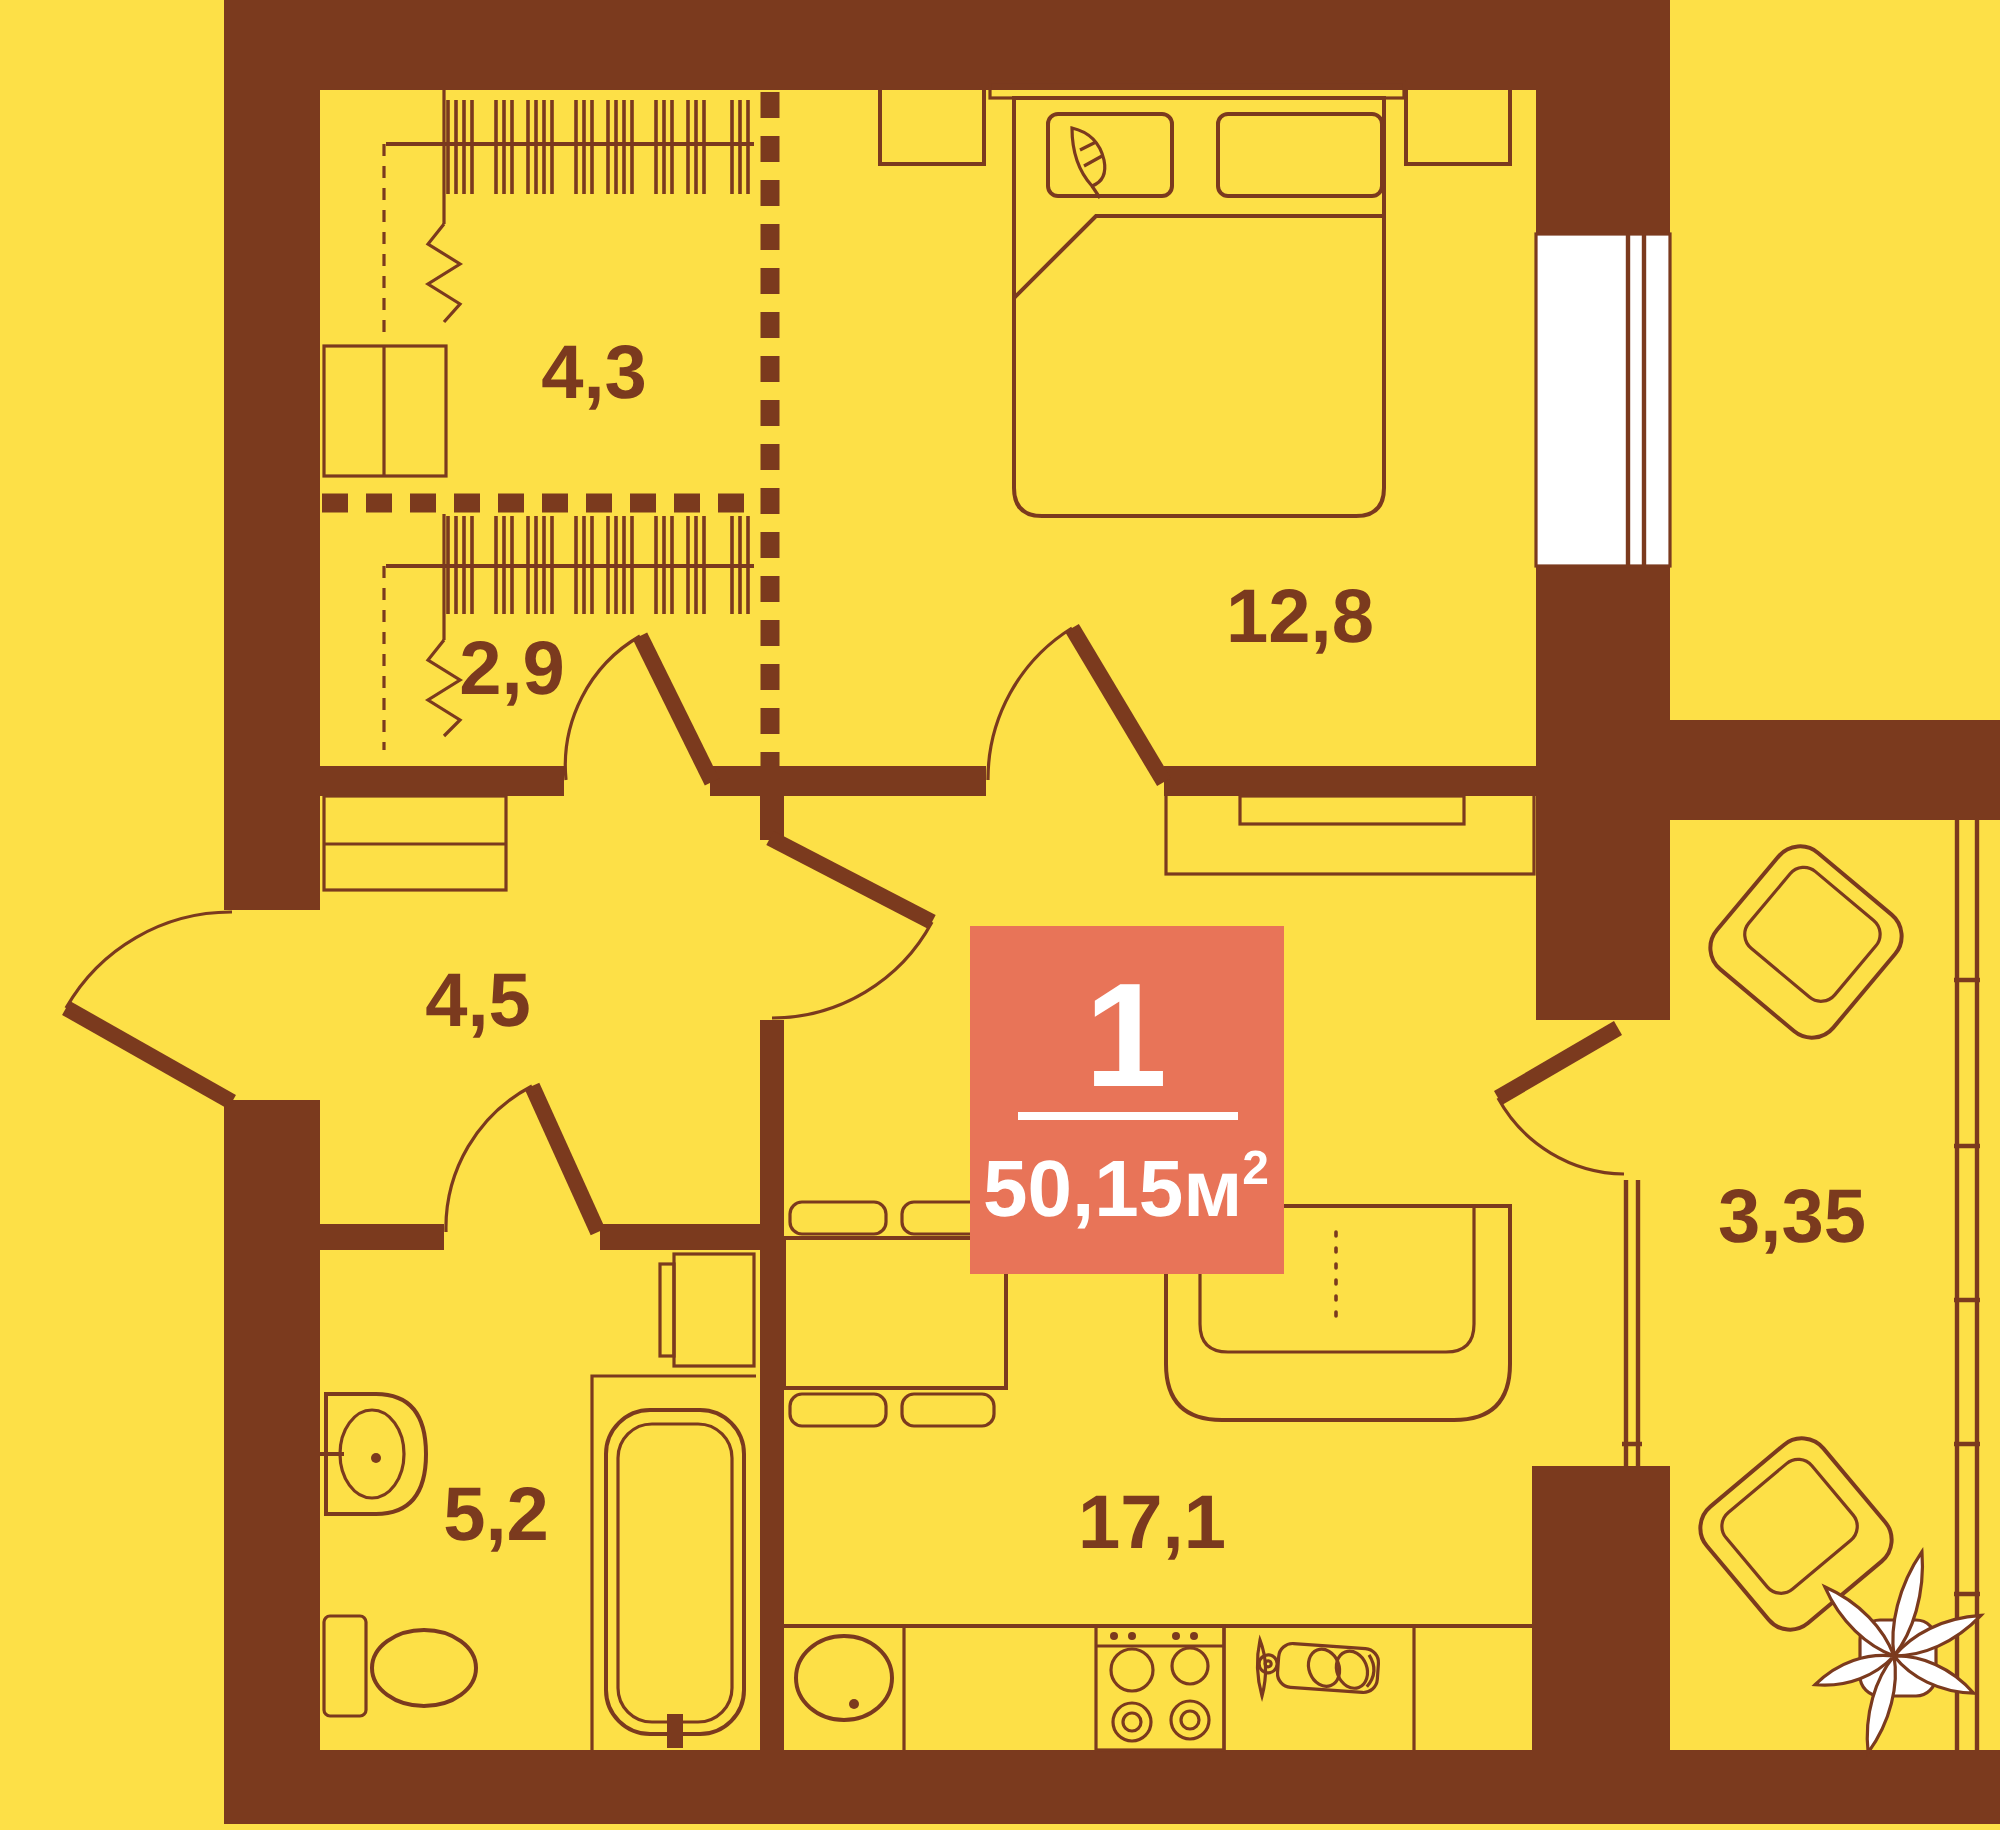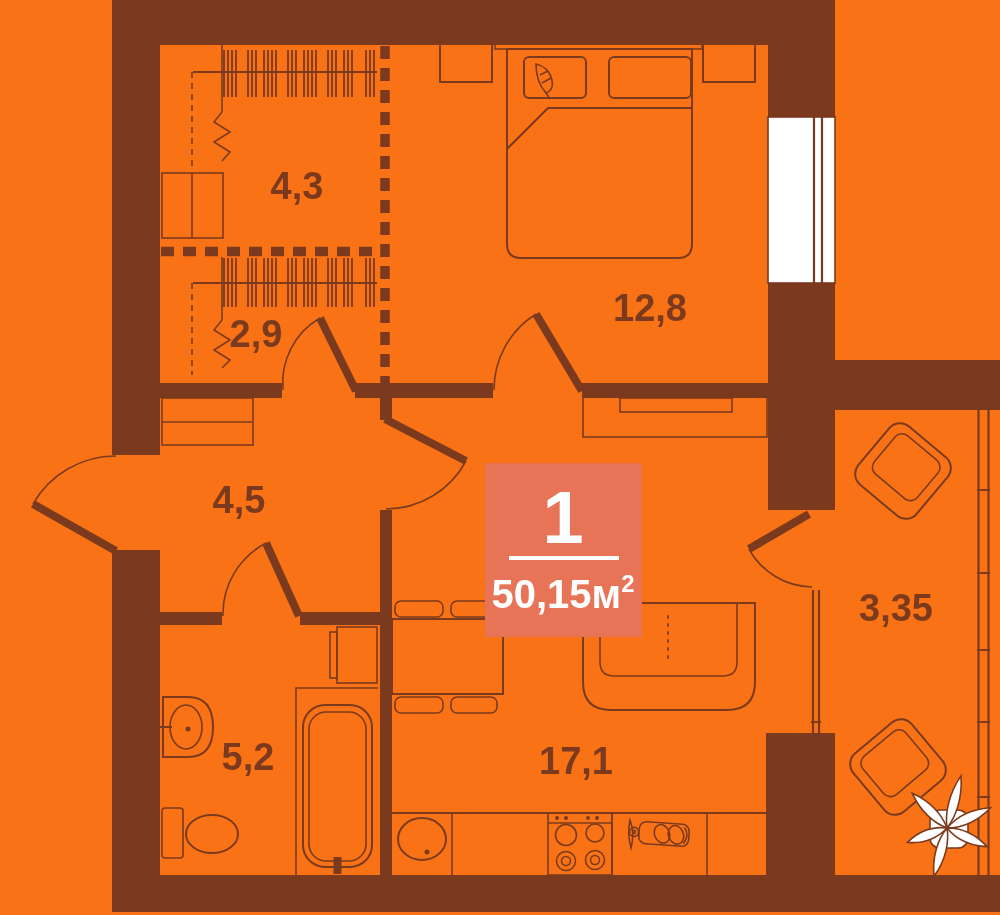--- a/index.html
+++ b/index.html
@@ -1,16 +1,16 @@
 <!DOCTYPE html>
 <html><head>
 <meta charset="utf-8">
 <style>
   html,body { margin:0; padding:0; background:#ffffff; }
-  .stage { width:1000px; height:915px; position:relative; background:#f97316; overflow:hidden; }
+  .stage { width:1000px; height:915px; position:relative; background:#fde047; overflow:hidden; }
   svg { display:block; font-family:"Liberation Sans", sans-serif; }
   .wall  { fill:currentColor; stroke:none; }
   .ln    { fill:none; stroke:currentColor; stroke-width:2; }
   .ln15  { fill:none; stroke:currentColor; stroke-width:1.6; }
   .fillw { fill:#ffffff; stroke:currentColor; stroke-width:1.6; }
   .hatch { fill:none; stroke:currentColor; stroke-width:1.8; }
   .dashthin { fill:none; stroke:currentColor; stroke-width:1.6; stroke-dasharray:6 5; }
   .dashwall { fill:none; stroke:currentColor; stroke-width:9.5; stroke-dasharray:13 9; }
   .leaf  { fill:none; stroke:currentColor; stroke-width:8; }
   .arc   { fill:none; stroke:currentColor; stroke-width:1.6; }

